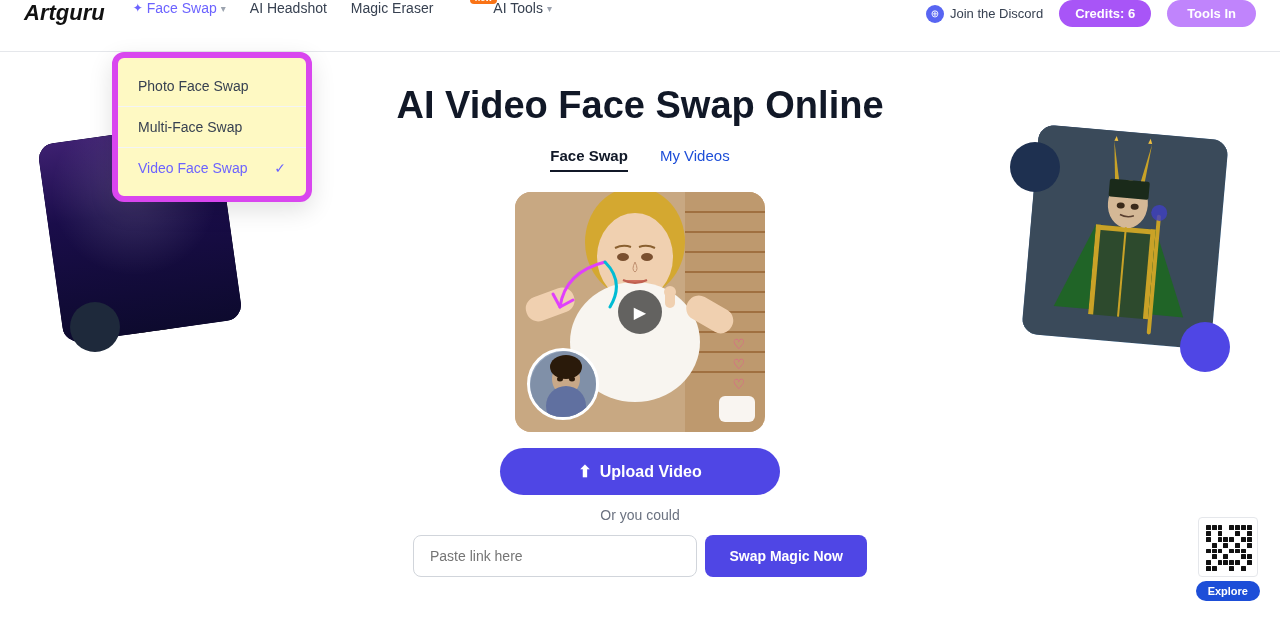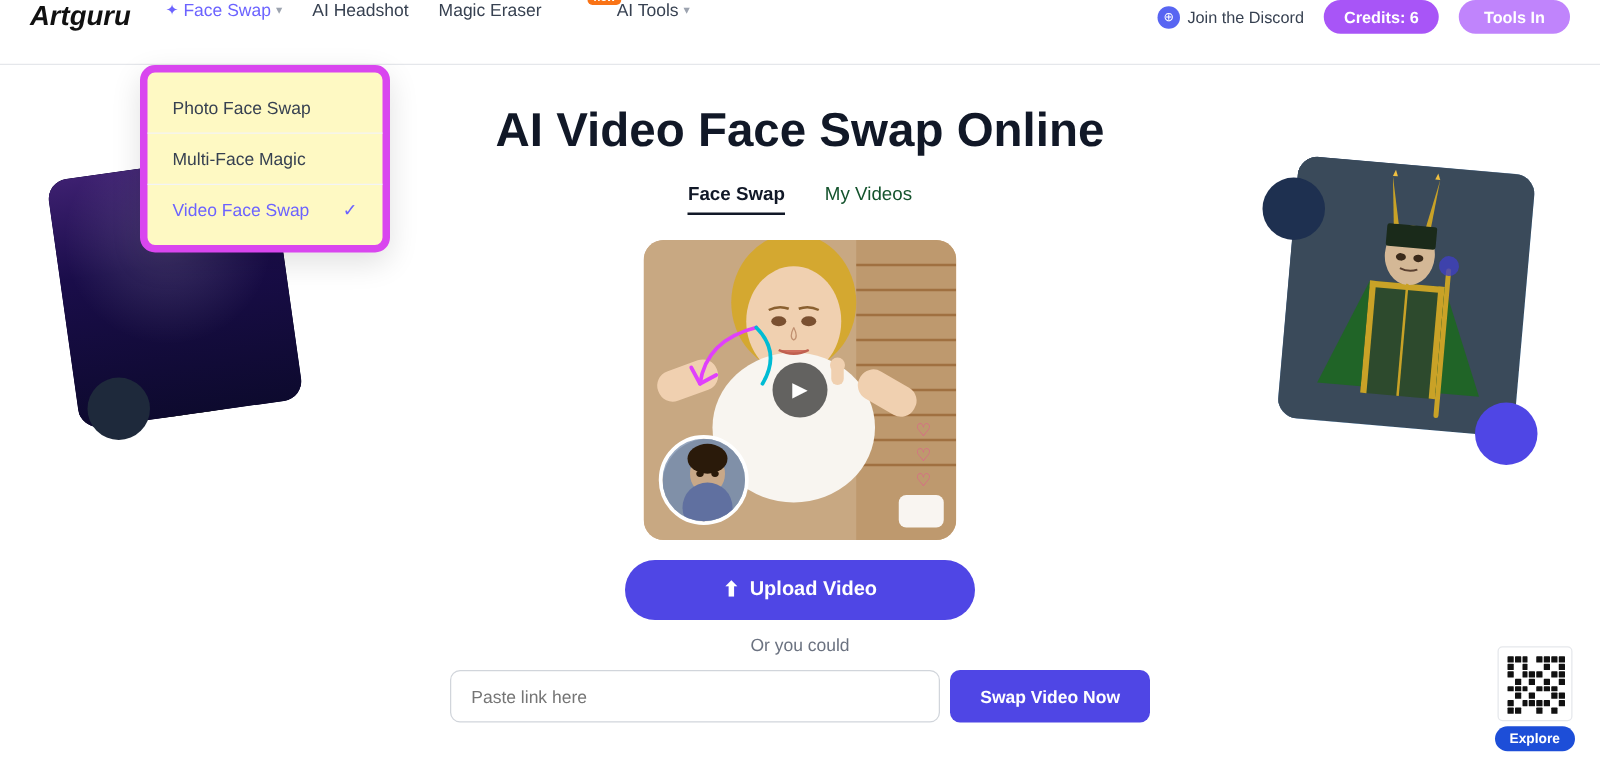--- a/index.html
+++ b/index.html
@@ -166,21 +166,21 @@
     }
 
     
     .tabs {
       display: flex;
       gap: 32px;
       margin-bottom: 20px;
     }
     .tab {
       font-size: 15px;
-      color: #14532d;
+      color: #1d4ed8;
       cursor: pointer;
       padding-bottom: 6px;
       border-bottom: 2px solid transparent;
     }
     .tab.active {
       color: #111827;
       font-weight: 600;
       border-bottom: 2px solid #111827;
     }
 
@@ -272,21 +272,21 @@
     .or-text {
       font-size: 14px;
       color: #6b7280;
       margin-bottom: 12px;
     }
 
     
     .paste-row {
       display: flex;
       gap: 8px;
-      width: 560px;
+      width: 454px;
     }
     .paste-input {
       flex: 1;
       border: 1.5px solid #d1d5db;
       border-radius: 8px;
       padding: 12px 16px;
       font-size: 14px;
       color: #9ca3af;
       outline: none;
     }
@@ -459,21 +459,21 @@
     <button class="signin-btn">Tools In</button>
   </div>
 </nav>
 
 <div class="dropdown-menu">
   <div class="dropdown-item">
     <span>Photo Face Swap</span>
   </div>
   <hr class="dropdown-divider">
   <div class="dropdown-item">
-    <span>Multi-Face Magic</span>
+    <span>Multi-Face Swap</span>
   </div>
   <hr class="dropdown-divider">
   <div class="dropdown-item active">
     <span>Video Face Swap</span>
     <span class="check-icon">✓</span>
   </div>
 </div>
 
 <div class="main">
 
@@ -653,21 +653,21 @@
 
   <button class="upload-btn">
     <span>⬆</span>
     <span>Upload Video</span>
   </button>
 
   <p class="or-text">Or you could</p>
 
   <div class="paste-row">
     <input class="paste-input" type="text" placeholder="Paste link here" style="">
-    <button class="swap-btn">Swap Video Now</button>
+    <button class="swap-btn">Swap Magic Now</button>
   </div>
 </div>
 
 <div class="qr-area">
   <div class="qr-box">
 
     <style>
       .qr-grid {
         width: 52px;
         height: 52px;

